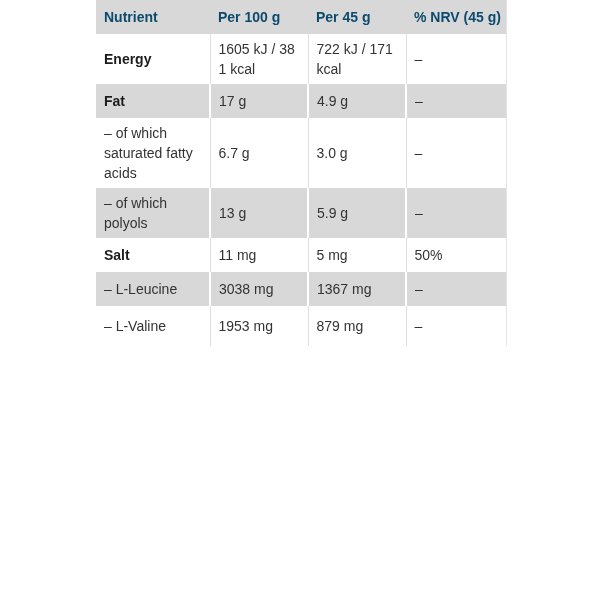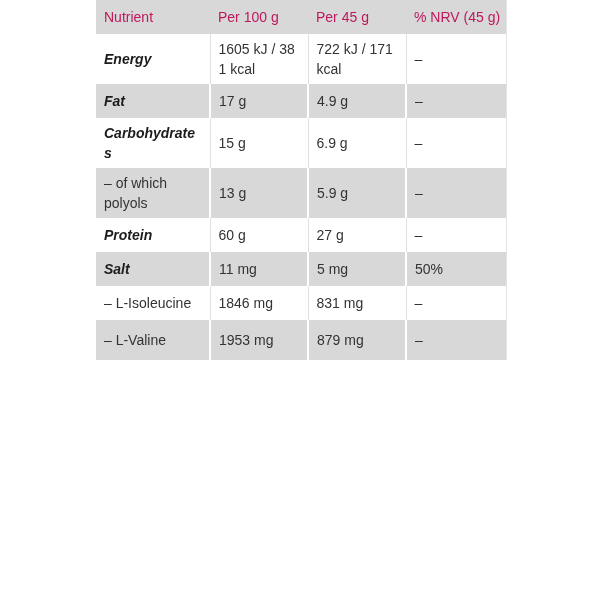--- a/index.html
+++ b/index.html
@@ -29,32 +29,31 @@
     text-align: left;
     vertical-align: middle;
     padding: 5px 8px;
     height: 24px;
     font-size: 14px;
     line-height: 20px;
     word-wrap: break-word;
   }
   table.nutrition th {
     background: #d8d8d8;
-    font-weight: 400;
-    color: #be185d;
+    font-weight: 700;
+    color: #0c4a6e;
     white-space: nowrap;
   }
   table.nutrition td {
     color: #333333;
     font-weight: 400;
   }
   table.nutrition td.bold {
     font-weight: 700;
     color: #1c1c1c;
-    font-style: italic;
   }
   
   tbody tr:nth-child(odd) td  { background: #ffffff; }
   tbody tr:nth-child(even) td { background: #d8d8d8; }
   
   tbody tr:nth-child(even) td:not(:first-child) { border-left: 2px solid #ffffff; }
   tbody tr:nth-child(odd)  td:not(:first-child) { border-left: 1px solid #e0e0e0; }
   
   tbody tr:last-child td { height: 30px; }
 </style>
@@ -84,47 +83,41 @@
     <td>722&nbsp;kJ&nbsp;/&nbsp;171 kcal</td>
     <td>–</td>
   </tr>
         <tr>
     <td class="bold">Fat</td>
     <td>17 g</td>
     <td>4.9 g</td>
     <td>–</td>
   </tr>
         <tr>
-    <td class="bold">Carbohydrates</td>
-    <td>15 g</td>
-    <td>6.9 g</td>
+    <td>– of which saturated fatty acids</td>
+    <td>6.7 g</td>
+    <td>3.0 g</td>
     <td>–</td>
   </tr>
         <tr>
     <td>– of which polyols</td>
     <td>13 g</td>
     <td>5.9 g</td>
     <td>–</td>
   </tr>
         <tr>
-    <td class="bold">Protein</td>
-    <td>60 g</td>
-    <td>27 g</td>
-    <td>–</td>
-  </tr>
-        <tr>
     <td class="bold">Salt</td>
     <td>11 mg</td>
     <td>5 mg</td>
     <td>50%</td>
   </tr>
         <tr>
-    <td>– L-Isoleucine</td>
-    <td>1846 mg</td>
-    <td>831 mg</td>
+    <td>– L-Leucine</td>
+    <td>3038 mg</td>
+    <td>1367 mg</td>
     <td>–</td>
   </tr>
         <tr>
     <td>– L-Valine</td>
     <td>1953 mg</td>
     <td>879 mg</td>
     <td>–</td>
   </tr>
       </tbody>
   </table>

